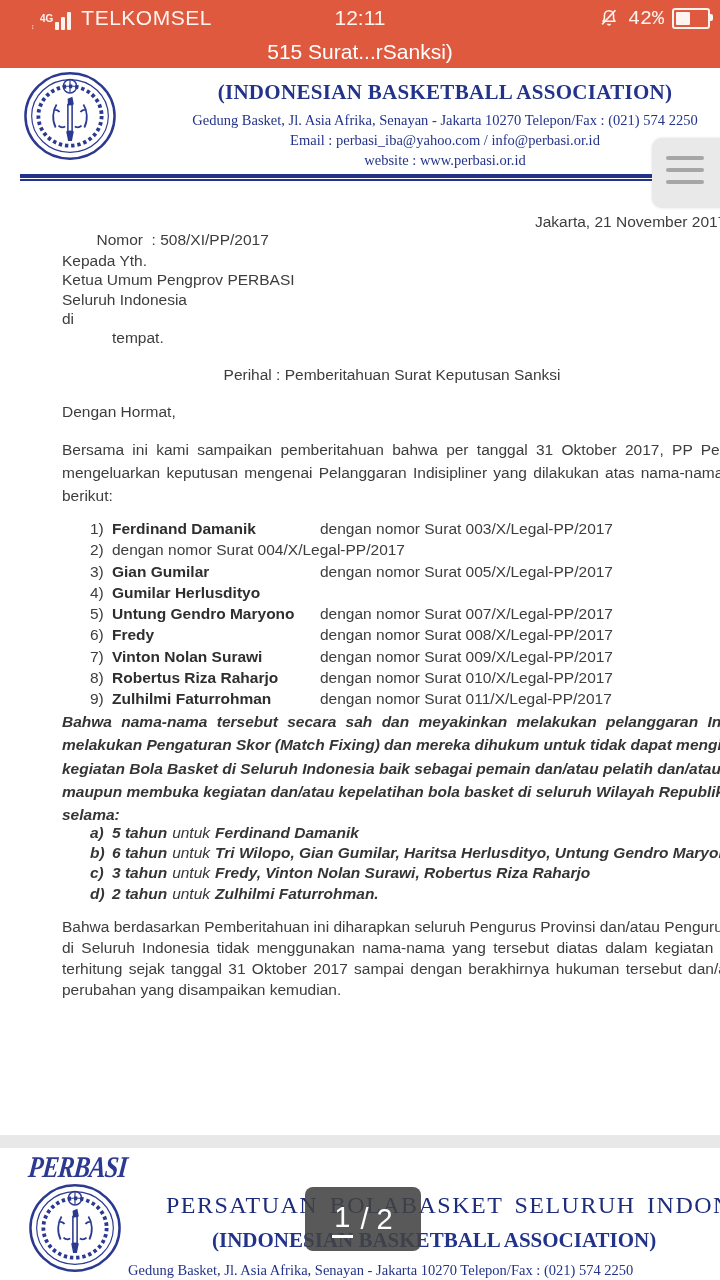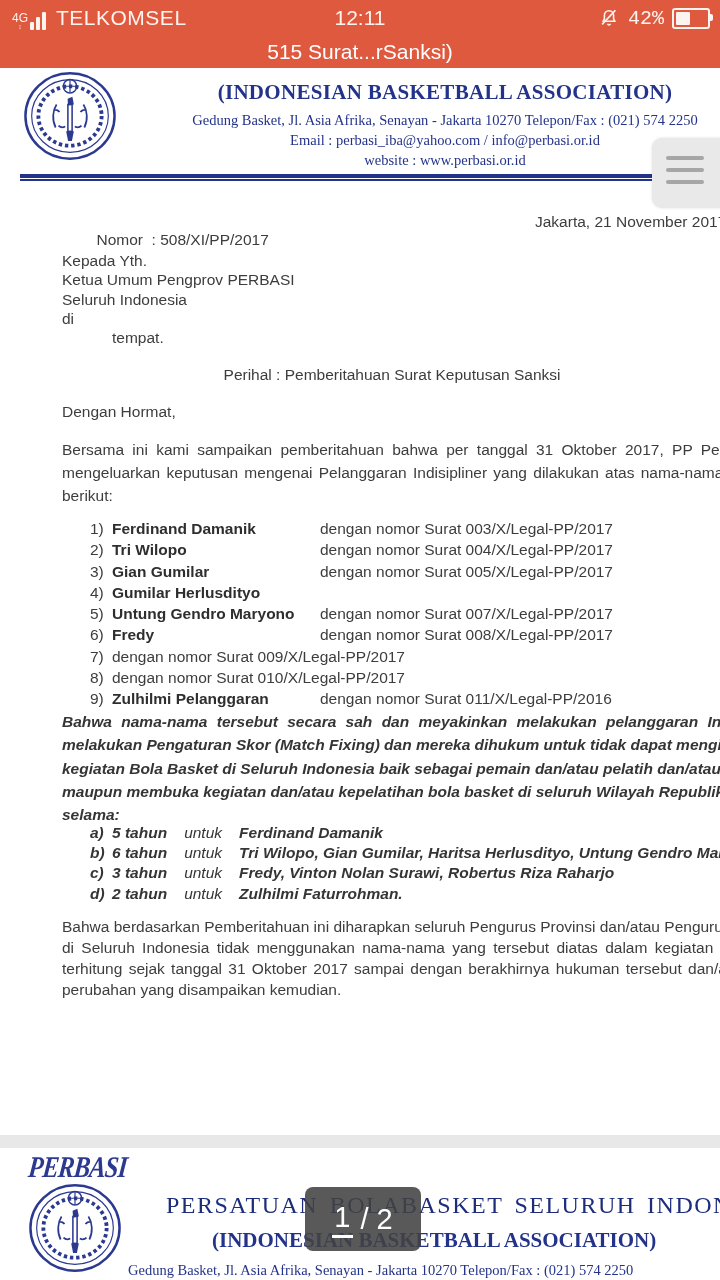--- a/index.html
+++ b/index.html
@@ -7,21 +7,21 @@
     position:relative;width:720px;height:1280px;overflow:hidden;
     background:#ffffff;font-family:"Liberation Sans",sans-serif;
     margin:0 auto;
   }
   
   .app-header{position:absolute;left:0;top:0;width:720px;height:68px;background:#df593e;z-index:10;}
   .status-bar{position:absolute;left:0;top:0;width:720px;height:36px;display:flex;align-items:center;color:#fdf3ef;}
   .sb-left{display:flex;align-items:flex-end;gap:6px;margin-left:12px;}
   .sig-wrap{display:flex;align-items:flex-end;gap:2px;height:22px;}
   .sig-txt{display:flex;flex-direction:column;align-items:center;line-height:1;}
-  .sig-4g{font-size:12px;font-weight:normal;letter-spacing:0;}
+  .sig-4g{font-size:10px;font-weight:bold;letter-spacing:0;margin-left:28px;}
   .sig-arrows{font-size:7px;line-height:6px;opacity:.9;}
   .sig-bars{display:flex;align-items:flex-end;gap:2px;height:18px;}
   .sig-bars i{display:block;width:4px;background:#fdf3ef;border-radius:1px;}
   .sig-b1{height:8px;} .sig-b2{height:13px;} .sig-b3{height:18px;}
   .carrier{font-size:21px;letter-spacing:.5px;margin-left:4px;}
   .sb-time{position:absolute;left:0;right:0;text-align:center;font-size:21px;}
   .sb-right{position:absolute;right:10px;top:0;height:36px;display:flex;align-items:center;gap:8px;}
   .bell{width:22px;height:22px;}
   .batt-pct{font-size:20px;font-family:Liberation Mono, monospace;}
   .battery{position:relative;width:34px;height:17px;border:2px solid #fdf3ef;border-radius:3px;}
@@ -67,21 +67,21 @@
   .ws2{word-spacing:2px;} .ws3{word-spacing:3px;} .ws4{word-spacing:4px;} .ws5{word-spacing:5px;}
   .sanctions{top:450px;line-height:21.3px;}
   .srow{display:flex;padding-left:28px;white-space:nowrap;}
   .s-no{width:22px;flex:0 0 22px;}
   .s-name{flex:0 0 208px;font-weight:bold;color:#2e2e2e;}
   .decision{top:642px;line-height:23.3px;font-weight:bold;font-style:italic;color:#353535;}
   .durations{top:755px;line-height:20.2px;font-style:italic;color:#353535;}
   .drow{display:flex;padding-left:28px;white-space:nowrap;}
   .d-letter{width:22px;flex:0 0 22px;font-weight:bold;}
   .d-years{font-weight:bold;}
-  .d-untuk{margin:0 17px;font-weight:normal;}
+  .d-untuk{margin:0 5px;font-weight:normal;}
   .d-names{font-weight:bold;}
   .para3{top:848px;line-height:21px;}
 
   
   .page-gap{position:absolute;left:0;top:1135px;width:720px;height:13px;background:#e8e8e8;z-index:1;}
   .page2{position:absolute;left:0;top:1148px;width:720px;height:132px;background:#fff;overflow:hidden;z-index:1;}
   .logo-p2{left:27px;top:4px;}
   .p2-org-id{position:absolute;left:166px;top:44px;white-space:nowrap;color:#1d2d7c;font-size:24px;letter-spacing:1.5px;word-spacing:4px;}
   .p2-org-en{position:absolute;left:212px;top:80px;white-space:nowrap;color:#23338a;font-size:21px;font-weight:bold;}
   .p2-addr{position:absolute;left:128px;top:114px;white-space:nowrap;color:#23338a;font-size:14.5px;}
@@ -198,21 +198,20 @@
       </div>
 
       <div class="blk sanctions">
         <div class="srow">
           <span class="s-no">1)</span>
           <span class="s-name">Ferdinand Damanik</span>
           <span class="s-surat">dengan nomor Surat 003/X/Legal-PP/2017</span>
         </div>
         <div class="srow">
           <span class="s-no">2)</span>
-          <span class="s-name">Tri Wilopo</span>
           <span class="s-surat">dengan nomor Surat 004/X/Legal-PP/2017</span>
         </div>
         <div class="srow">
           <span class="s-no">3)</span>
           <span class="s-name">Gian Gumilar</span>
           <span class="s-surat">dengan nomor Surat 005/X/Legal-PP/2017</span>
         </div>
         <div class="srow">
           <span class="s-no">4)</span>
           <span class="s-name">Gumilar Herlusdityo</span>
@@ -222,30 +221,32 @@
           <span class="s-name">Untung Gendro Maryono</span>
           <span class="s-surat">dengan nomor Surat 007/X/Legal-PP/2017</span>
         </div>
         <div class="srow">
           <span class="s-no">6)</span>
           <span class="s-name">Fredy</span>
           <span class="s-surat">dengan nomor Surat 008/X/Legal-PP/2017</span>
         </div>
         <div class="srow">
           <span class="s-no">7)</span>
+          <span class="s-name">Vinton Nolan Surawi</span>
           <span class="s-surat">dengan nomor Surat 009/X/Legal-PP/2017</span>
         </div>
         <div class="srow">
           <span class="s-no">8)</span>
+          <span class="s-name">Robertus Riza Raharjo</span>
           <span class="s-surat">dengan nomor Surat 010/X/Legal-PP/2017</span>
         </div>
         <div class="srow">
           <span class="s-no">9)</span>
-          <span class="s-name">Zulhilmi Pelanggaran</span>
-          <span class="s-surat">dengan nomor Surat 011/X/Legal-PP/2016</span>
+          <span class="s-name">Zulhilmi Faturrohman</span>
+          <span class="s-surat">dengan nomor Surat 011/X/Legal-PP/2017</span>
         </div>
       </div>
 
       <div class="blk decision">
         <div class="jl ws5">Bahwa nama-nama tersebut secara sah dan meyakinkan melakukan pelanggaran Indisipliner</div>
         <div class="jl">melakukan Pengaturan Skor (Match Fixing) dan mereka dihukum untuk tidak dapat mengikuti seluruh</div>
         <div class="jl">kegiatan Bola Basket di Seluruh Indonesia baik sebagai pemain dan/atau pelatih dan/atau official</div>
         <div class="jl">maupun membuka kegiatan dan/atau kepelatihan bola basket di seluruh Wilayah Republik Indonesia</div>
         <div>selama:</div>
       </div>

